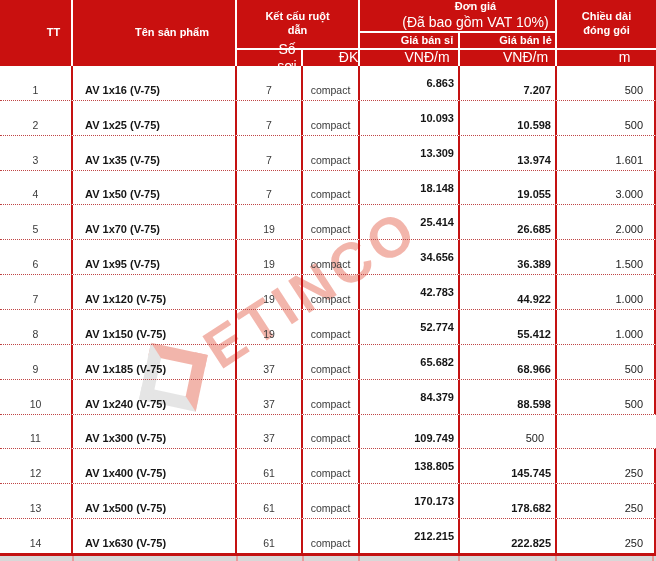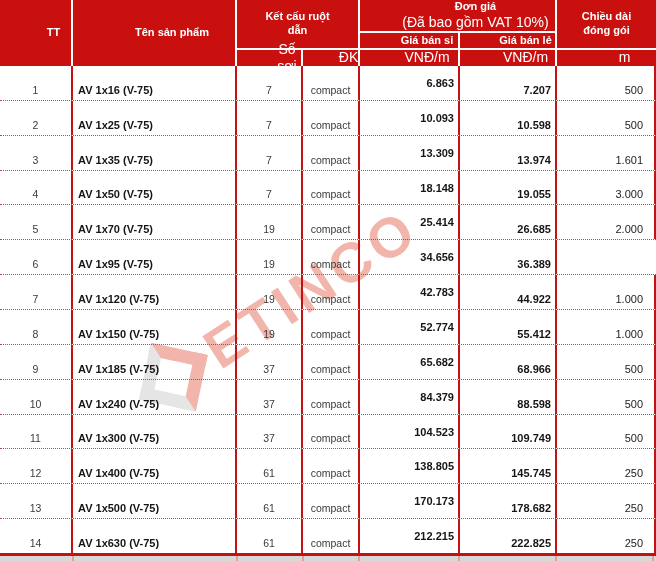--- a/index.html
+++ b/index.html
@@ -50,21 +50,21 @@
     border-bottom:1px dotted #c04545; box-sizing:border-box;
   }
   .row:last-child{border-bottom:none;}
   .bc{
     box-sizing:border-box; border-right:2px solid #c41212;
     display:flex; align-items:flex-end; padding-bottom:4px;
     font-size:11px; color:#222; overflow:hidden;
   }
   .bc.center{justify-content:center;}
   .bc.right{justify-content:flex-end;}
-  .bc.left{justify-content:flex-start; padding-left:5px;}
+  .bc.left{justify-content:flex-start; padding-left:12px;}
   .bc.bold{font-weight:bold; color:#151515;}
   .bc.mid{align-items:center; padding-bottom:0;}
   .bc.dim{color:#3a3a3a; font-size:10.5px;}
   .bc.price{padding-right:4px;}
   .bc.len{padding-right:11px;}
   
   .botline{position:relative; z-index:2; width:656px; height:3px; background:#c41212;}
   .stub{position:relative; z-index:2; width:656px; height:5px; background:#d8d8d8;}
   .stub i{position:absolute; top:0; width:2px; height:5px; background:#e89c9c;}
   
@@ -162,20 +162,21 @@
       <div class="bc right len">2.000</div>
     </div>
 
     <div class="row">
       <div class="bc center dim">6</div>
       <div class="bc left bold">AV 1x95 (V-75)</div>
       <div class="bc center dim">19</div>
       <div class="bc center dim">compact</div>
       <div class="bc right bold mid price">34.656</div>
       <div class="bc right bold price">36.389</div>
+      <div class="bc right len">1.500</div>
     </div>
 
     <div class="row">
       <div class="bc center dim">7</div>
       <div class="bc left bold">AV 1x120 (V-75)</div>
       <div class="bc center dim">19</div>
       <div class="bc center dim">compact</div>
       <div class="bc right bold mid price">42.783</div>
       <div class="bc right bold price">44.922</div>
       <div class="bc right len">1.000</div>
@@ -209,21 +210,20 @@
       <div class="bc right bold mid price">84.379</div>
       <div class="bc right bold price">88.598</div>
       <div class="bc right len">500</div>
     </div>
 
     <div class="row">
       <div class="bc center dim">11</div>
       <div class="bc left bold">AV 1x300 (V-75)</div>
       <div class="bc center dim">37</div>
       <div class="bc center dim">compact</div>
-      <div class="bc right bold mid price">104.523</div>
       <div class="bc right bold price">109.749</div>
       <div class="bc right len">500</div>
     </div>
 
     <div class="row">
       <div class="bc center dim">12</div>
       <div class="bc left bold">AV 1x400 (V-75)</div>
       <div class="bc center dim">61</div>
       <div class="bc center dim">compact</div>
       <div class="bc right bold mid price">138.805</div>

